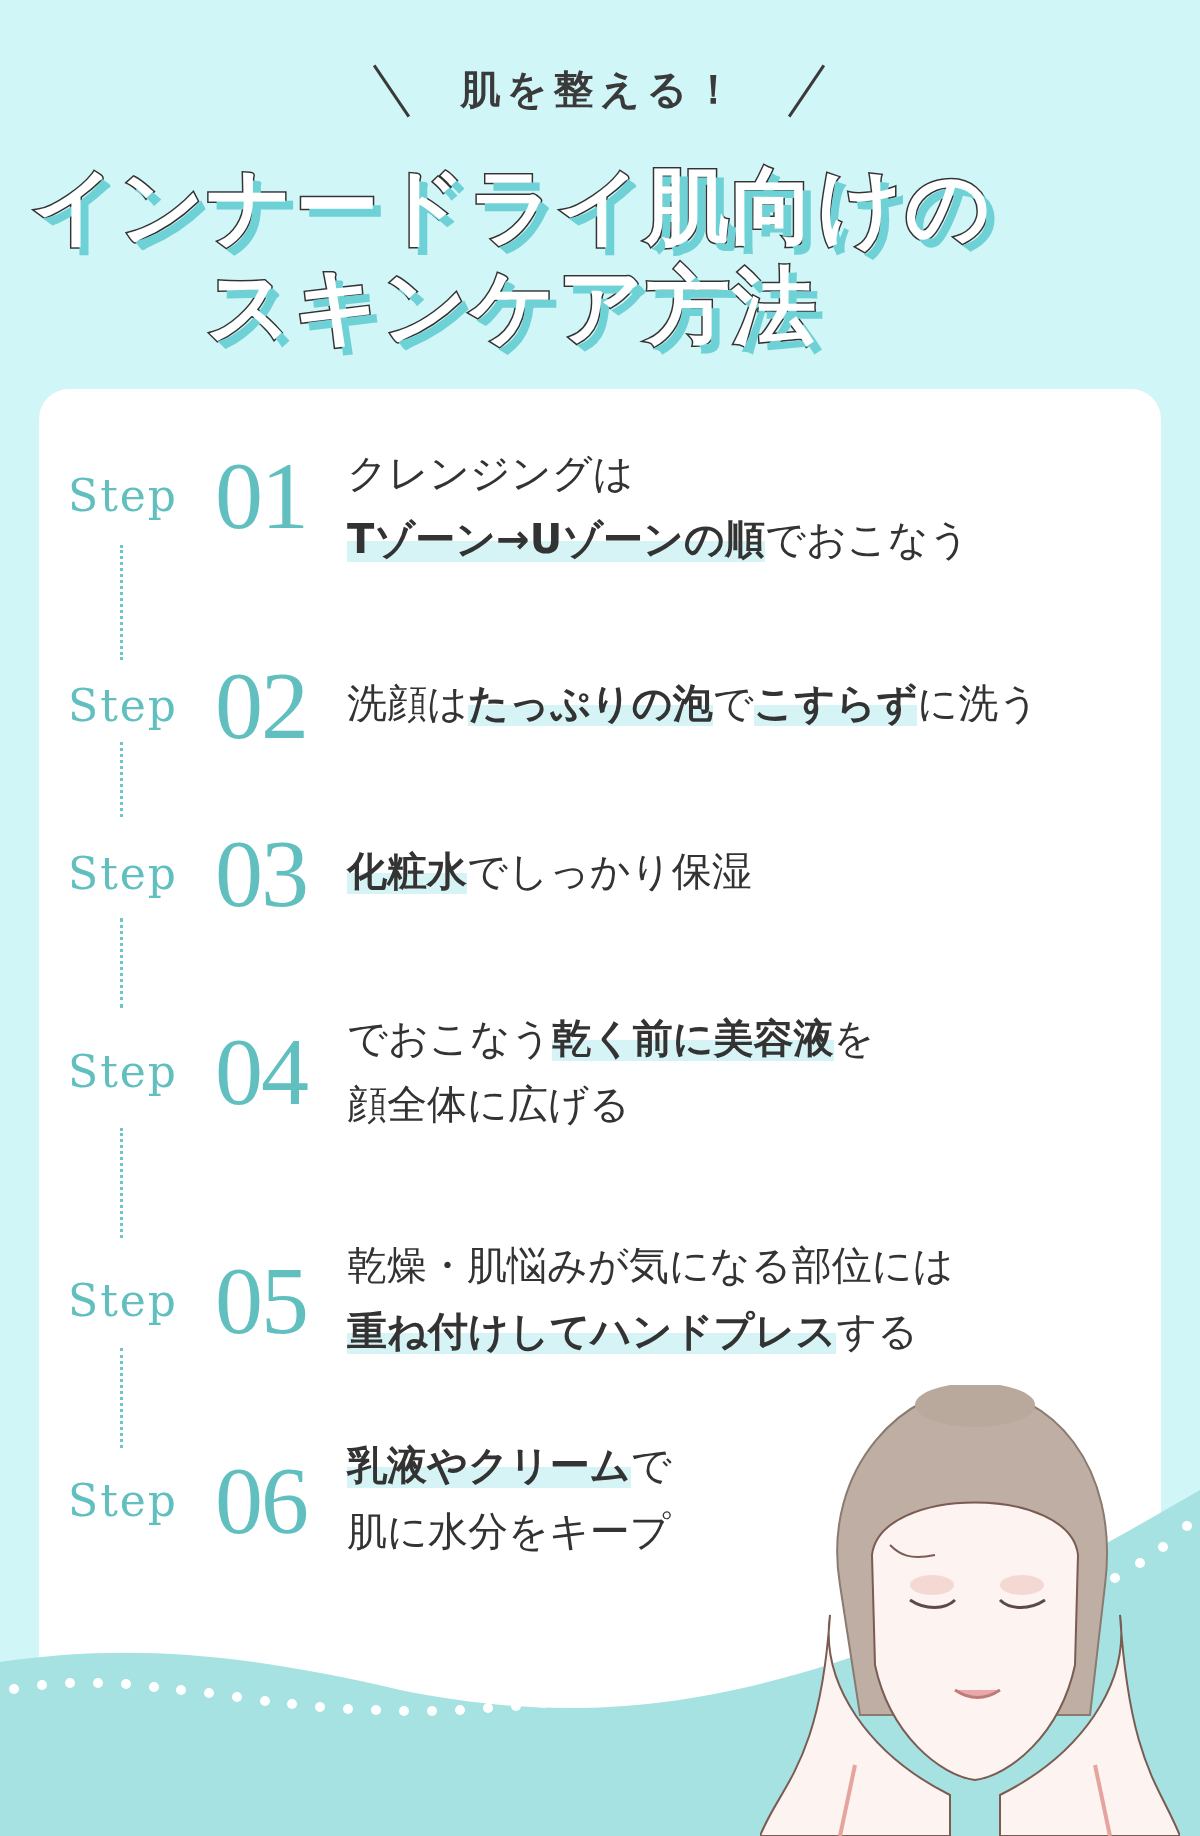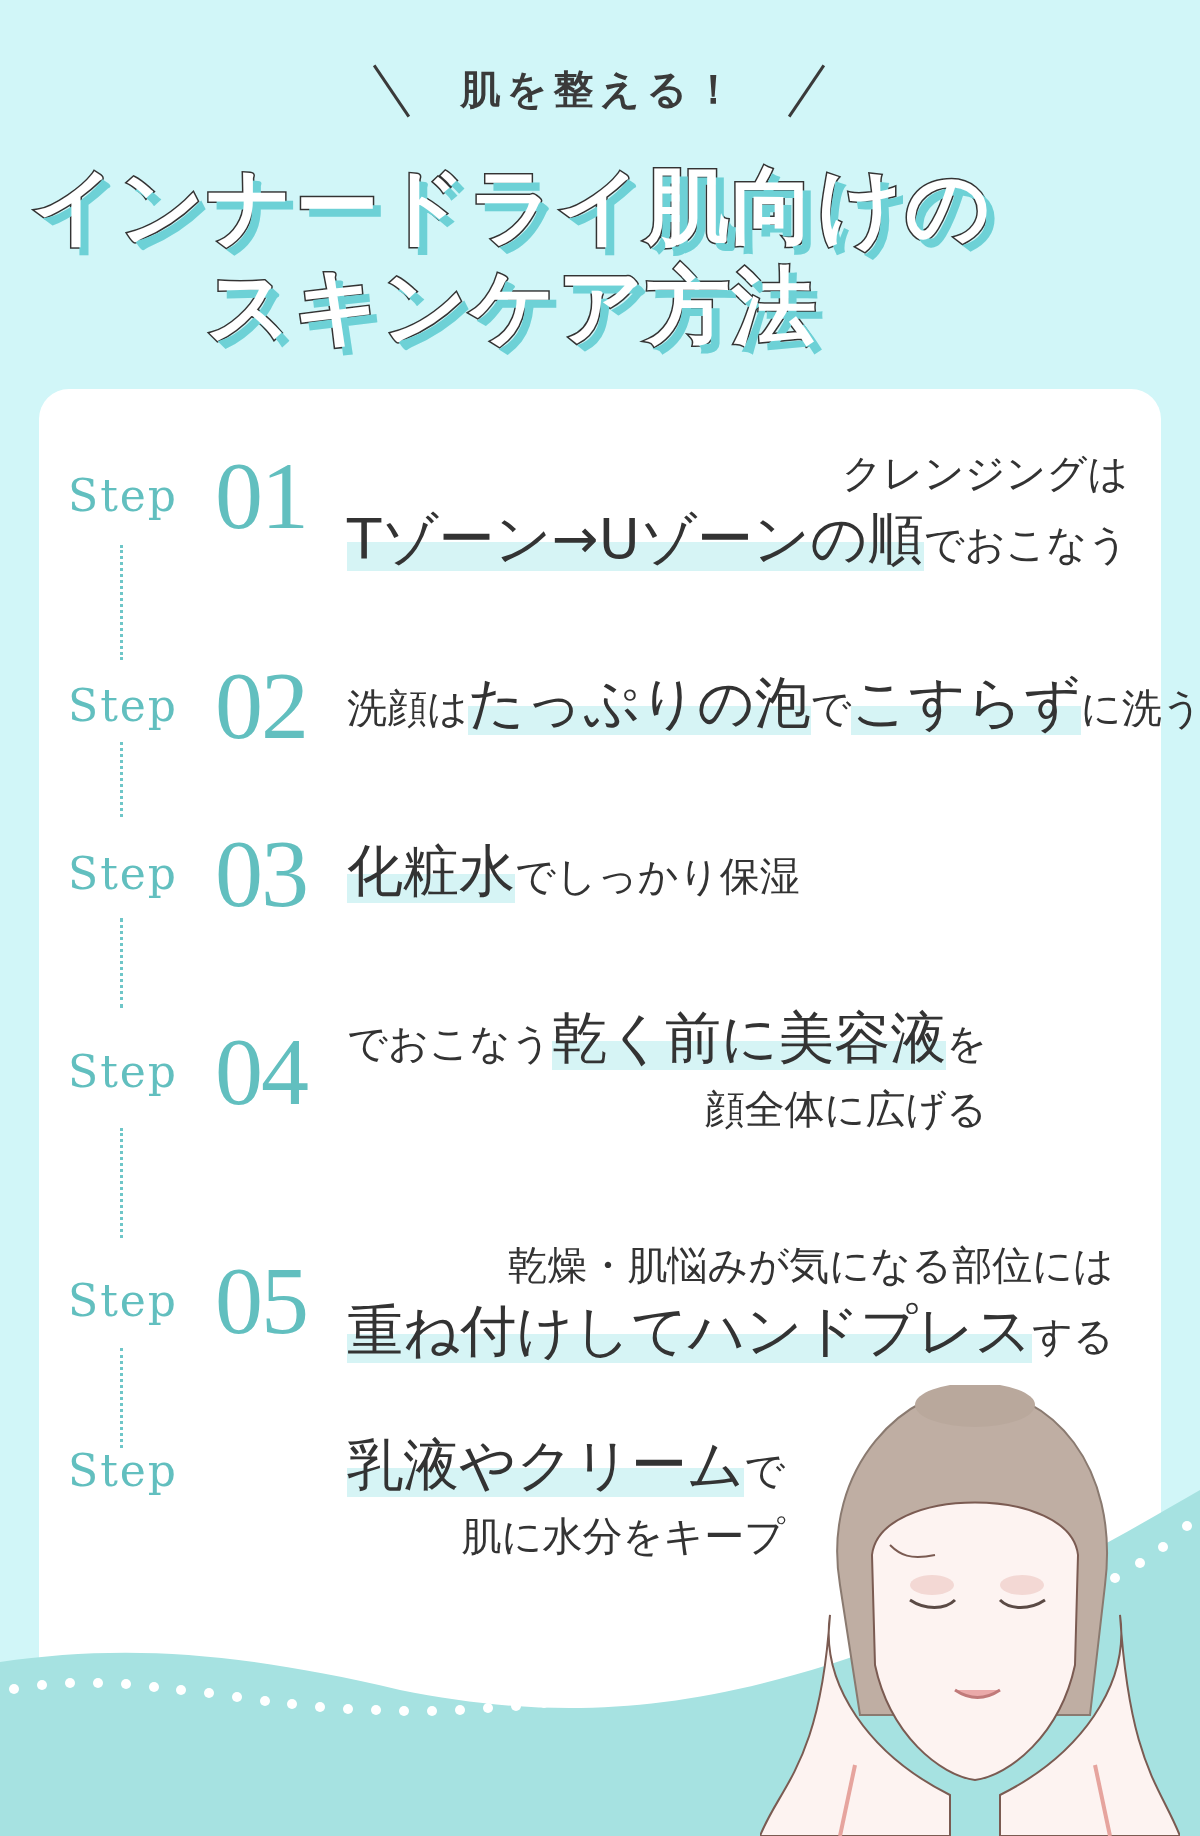--- a/index.html
+++ b/index.html
@@ -11,22 +11,22 @@
   .title{position:absolute;left:0;width:1024px;text-align:center;font-size:84px;font-weight:bold;color:#fff;letter-spacing:2px;
     -webkit-text-stroke:3px #333;text-shadow:8px 8px 0 #6dd1d6;paint-order:stroke fill;}
   .title.t1{top:150px;}
   .title.t2{top:250px;}
   .card{position:absolute;left:39px;top:389px;width:1122px;height:1500px;background:#fff;border-radius:30px;}
   .wave{position:absolute;left:0;top:0;width:1200px;height:1836px;pointer-events:none;}
   .step{position:absolute;left:68px;display:flex;align-items:center;}
   .step-label{font-family:"DejaVu Serif","Liberation Serif",serif;color:#62bfbf;font-size:44px;letter-spacing:2px;width:108px;}
   .step-num{font-family:"Liberation Serif","DejaVu Serif",serif;color:#62bfbf;font-size:96px;width:170px;letter-spacing:-2px;text-align:center;}
   .dots{position:absolute;left:120px;width:0;border-left:3px dotted #6ec6c8;}
-  .txt{position:absolute;left:347px;font-size:40px;line-height:66px;color:#333;white-space:nowrap;text-align:right;}
-  .hl{font-weight:normal;background:linear-gradient(transparent 55%,#d6f4f5 55%);font-size:56px;margin-top:24px;}
+  .txt{position:absolute;left:347px;font-size:40px;line-height:66px;color:#333;white-space:nowrap;}
+  .hl{font-weight:bold;background:linear-gradient(transparent 55%,#d6f4f5 55%);font-size:40px;margin-top:24px;}
   .girl{position:absolute;left:760px;top:1385px;width:420px;height:451px;}
 </style>
 </head>
 <body>
 
 <div class="slash l"></div>
 <div class="sub">肌を整える！</div>
 <div class="slash r"></div>
 <div class="title t1">インナードライ肌向けの</div>
 <div class="title t2">スキンケア方法</div>
@@ -117,20 +117,21 @@
       <circle cx="1090" cy="1602" r="5"></circle>
       <circle cx="1115" cy="1578" r="5"></circle>
       <circle cx="1140" cy="1563" r="5"></circle>
     <circle cx="1163" cy="1547" r="5"></circle>
       <circle cx="1187" cy="1526" r="5"></circle>
   </g>
 </svg>
 
 <div class="step" style="top:1445px;">
   <span class="step-label">Step</span>
+  <span class="step-num">06</span>
 </div>
 <div class="txt" style="top:1432px;">
     <div><span class="hl">乳液やクリーム</span><span>で</span></div>
     <div><span>肌に水分をキープ</span></div>
   </div>
 
 <svg class="girl" viewBox="0 0 420 451">
   <path d="M80 200 C 60 80, 150 0, 215 5 C 290 5, 360 80, 345 200 L 330 330 L 100 330 Z" fill="#bfaea3" stroke="#8a7a70" stroke-width="2"></path>
   <ellipse cx="215" cy="20" rx="60" ry="22" fill="#b9a89c"></ellipse>
   <path d="M112 170 C 120 100, 310 100, 318 170 L 315 280 C 300 350, 250 390, 215 395 C 180 390, 130 350, 115 280 Z" fill="#fdf3f1" stroke="#7b5b52" stroke-width="2"></path>

